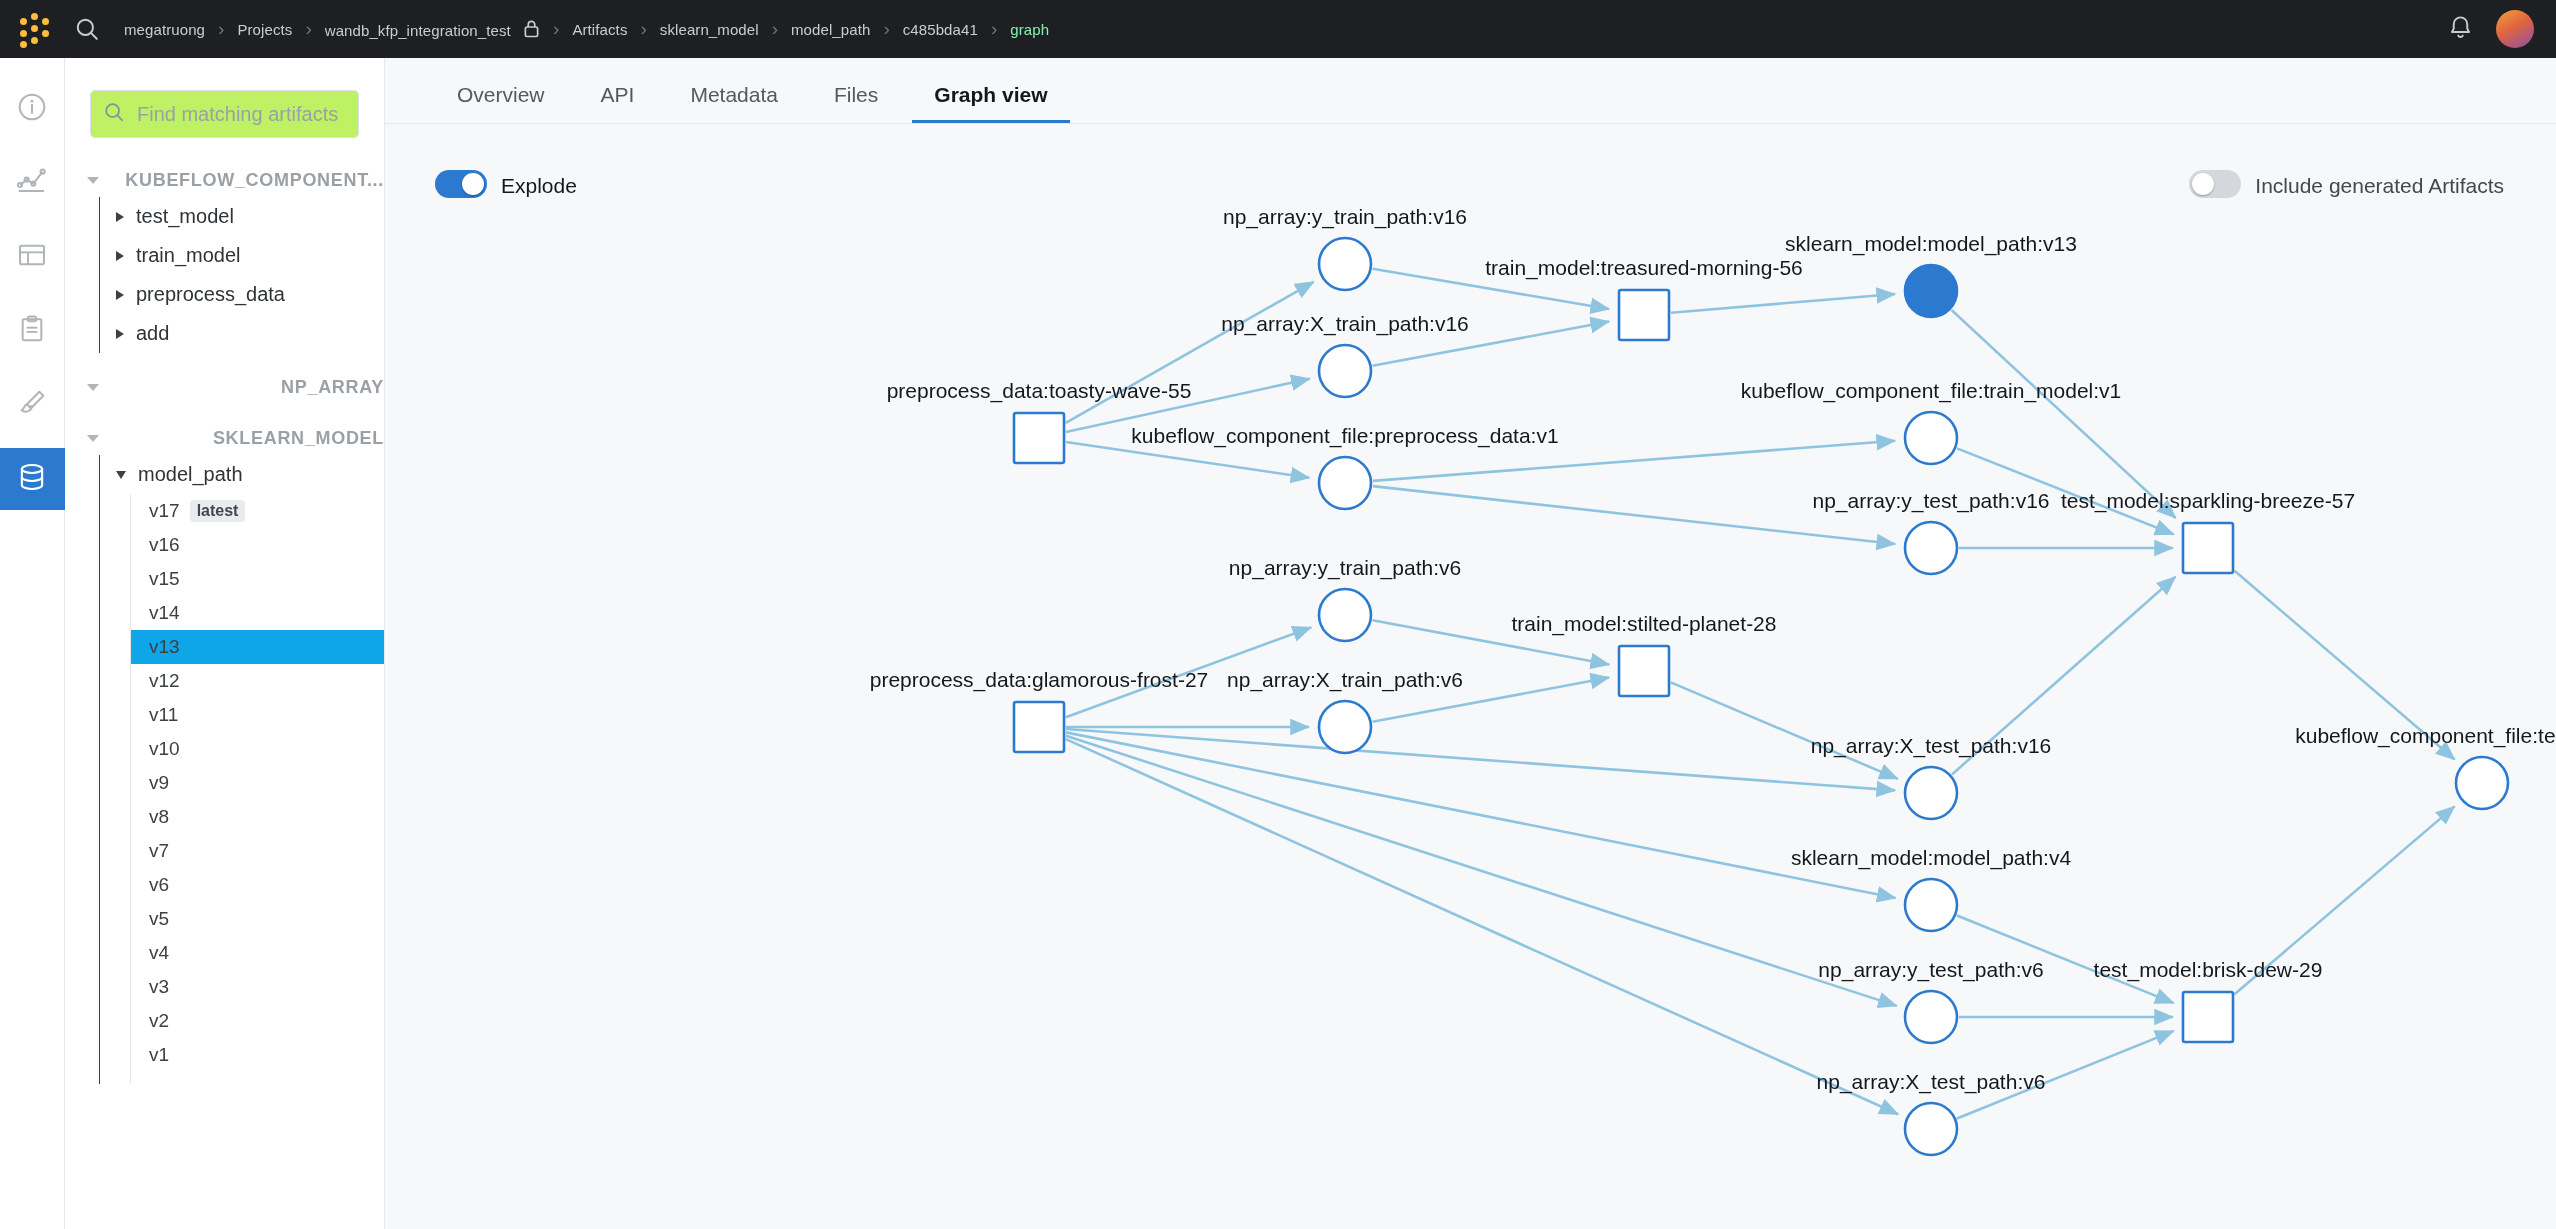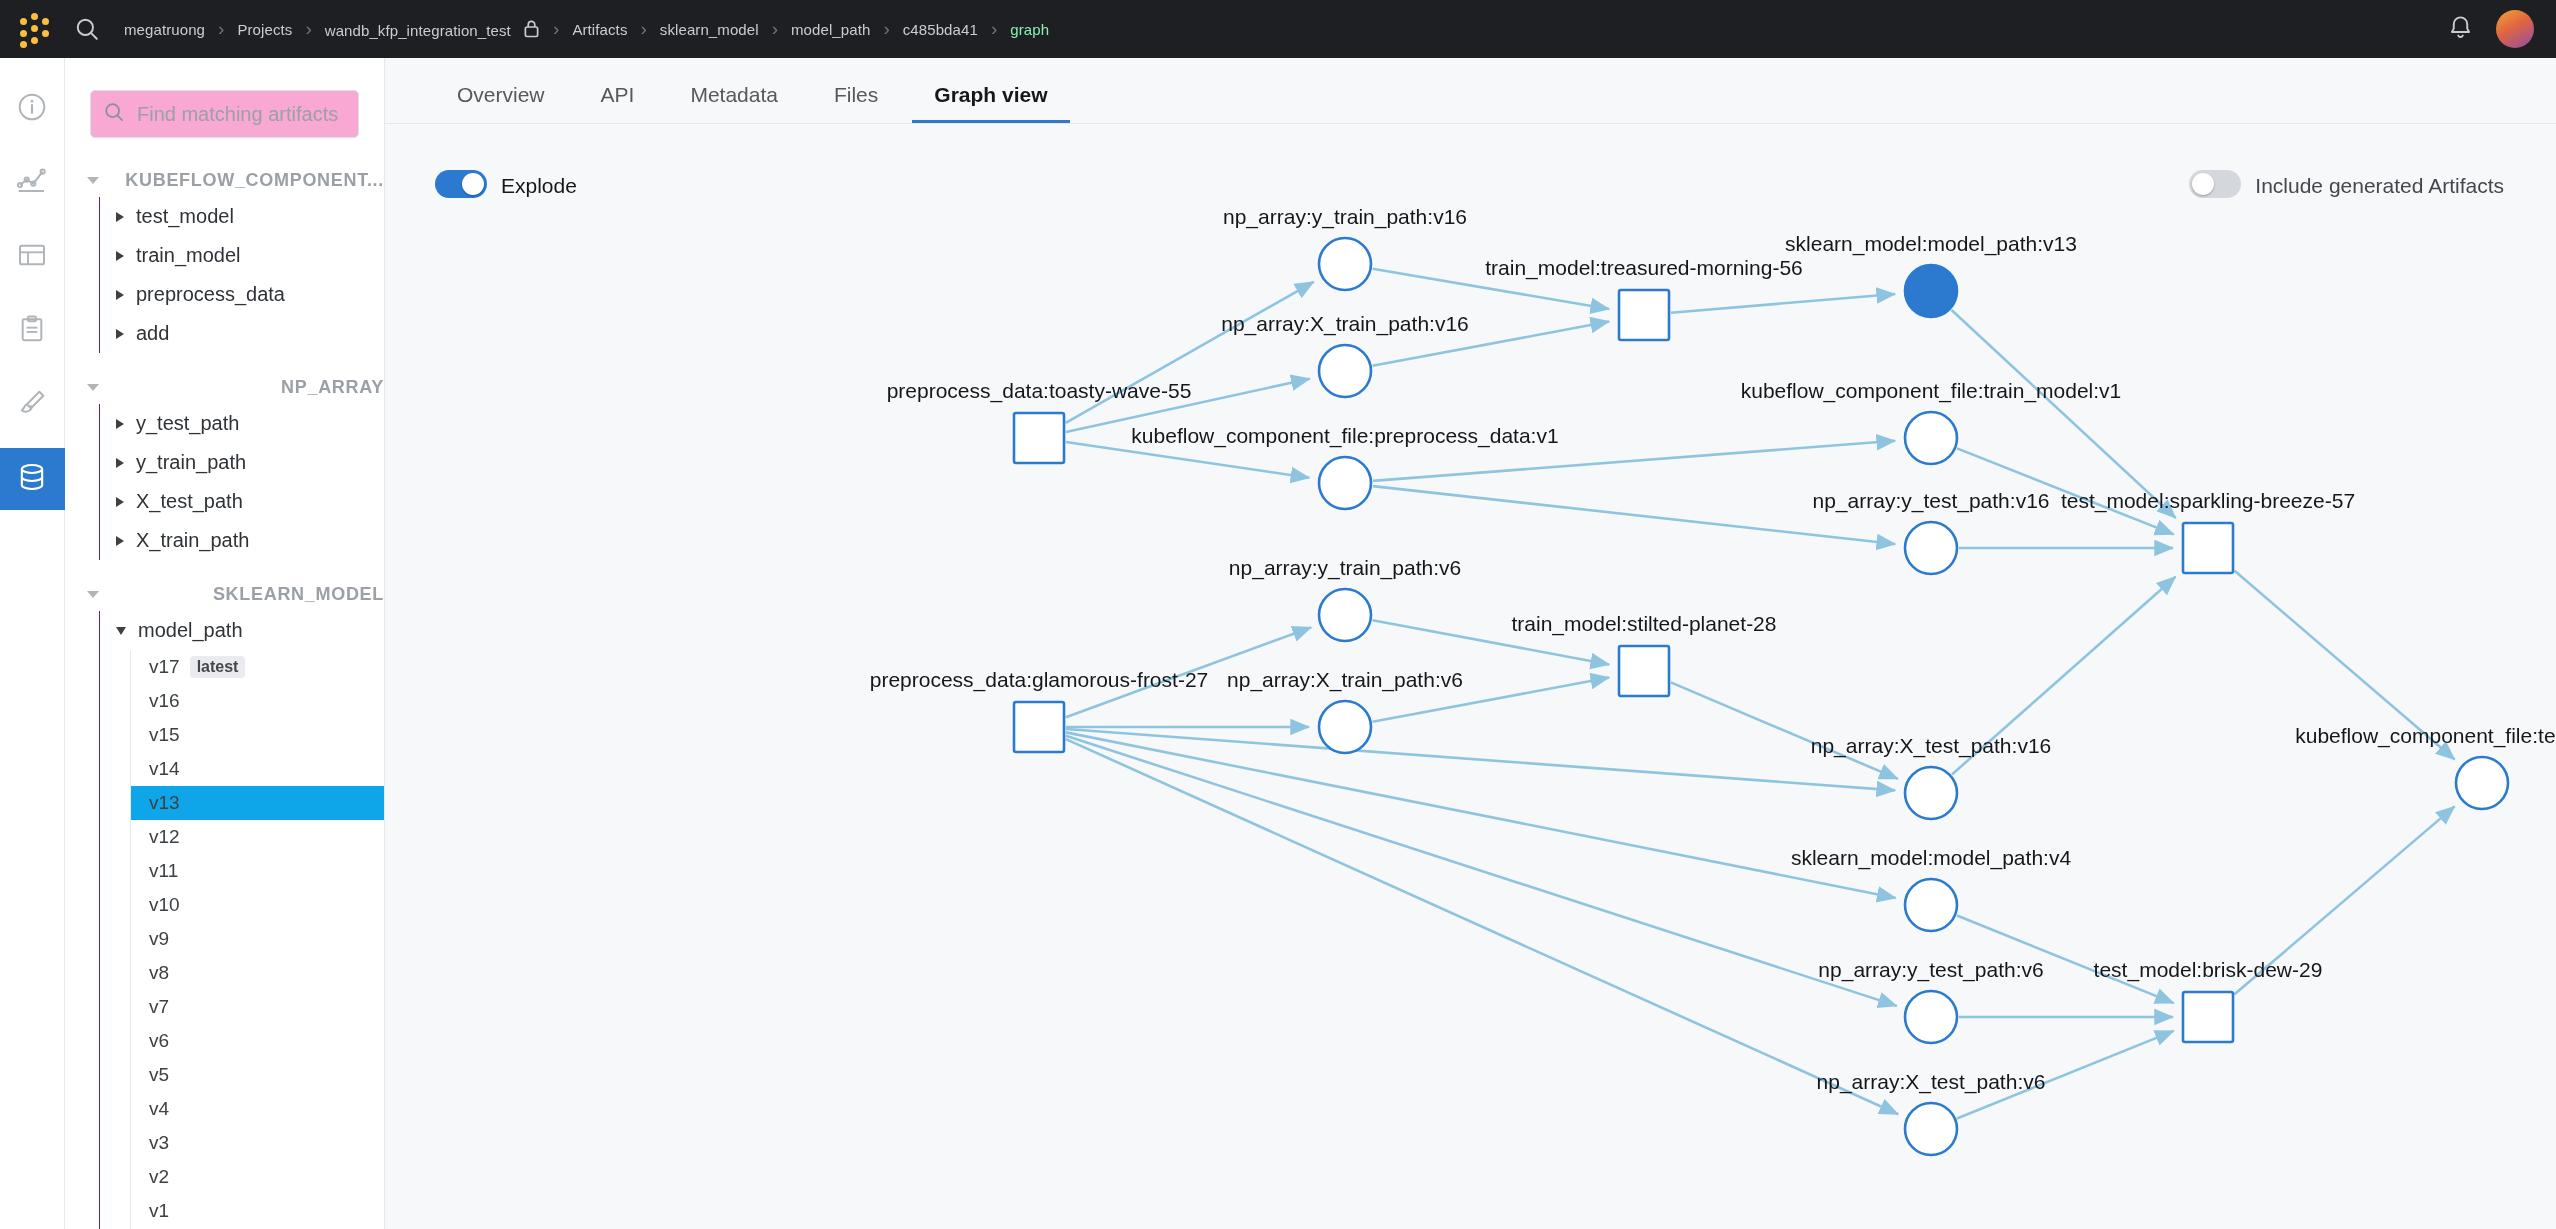--- a/index.html
+++ b/index.html
@@ -58,21 +58,21 @@
   .rail-btn.active{ background:#2b7ad0; }
   .rail-btn.active svg *{ stroke:#ffffff; }
 
   
   .sidebar{
     position:absolute; left:65px; top:58px; width:320px; height:1171px;
     background:#ffffff; border-right:1px solid #e6e8eb; overflow:hidden;
   }
   .search-wrap{
     margin:32px 25px 0 25px; height:48px; border:1px solid #dcdfe3; border-radius:5px;
-    display:flex; align-items:center; padding:0 12px; background:#f9a8d4;
+    display:flex; align-items:center; padding:0 12px; background:#bef264;
   }
   .search-wrap input{
     border:none; outline:none; font-size:20px; color:#43484e; margin-left:10px;
     width:100%; font-family:"Liberation Sans", sans-serif; background:transparent;
   }
   .search-wrap input::placeholder{ color:#9aa0a6; }
 
   .tree{ margin-top:26px; padding-bottom:20px; }
   .group-head{
     display:flex; align-items:center; gap:10px; padding:6px 0 6px 22px;
@@ -275,38 +275,20 @@
       </div>
       <div class="tree-item">
         <span class="tri"></span>
         <span>add</span>
       </div>
     </div>
 
     <div class="group-head" style="margin-top:18px">
       <span class="chev"></span>
       <span>NP_ARRAY</span>
-    </div>
-    <div class="group-body">
-      <div class="tree-item">
-        <span class="tri"></span>
-        <span>y_test_path</span>
-      </div>
-      <div class="tree-item">
-        <span class="tri"></span>
-        <span>y_train_path</span>
-      </div>
-      <div class="tree-item">
-        <span class="tri"></span>
-        <span>X_test_path</span>
-      </div>
-      <div class="tree-item">
-        <span class="tri"></span>
-        <span>X_train_path</span>
-      </div>
     </div>
 
     <div class="group-head" style="margin-top:18px">
       <span class="chev"></span>
       <span>SKLEARN_MODEL</span>
     </div>
     <div class="group-body">
       <div class="tree-item">
         <span class="tri open"></span>
         <span>model_path</span>

